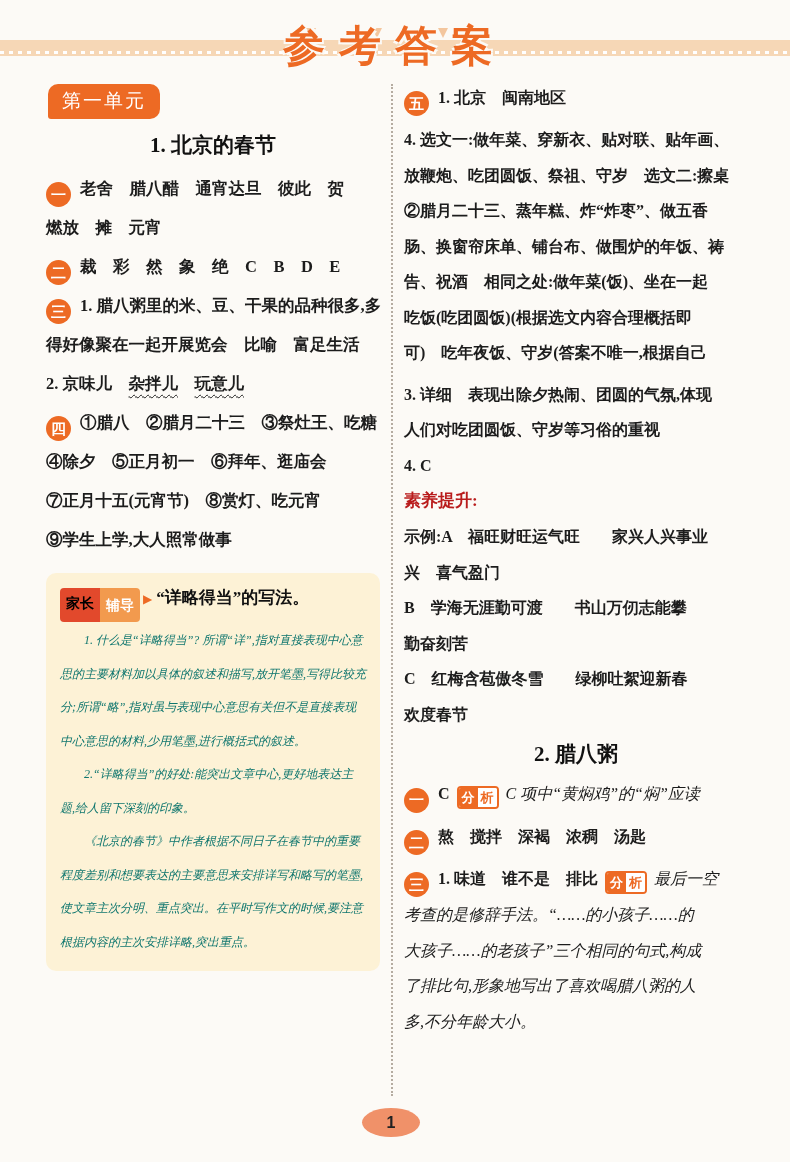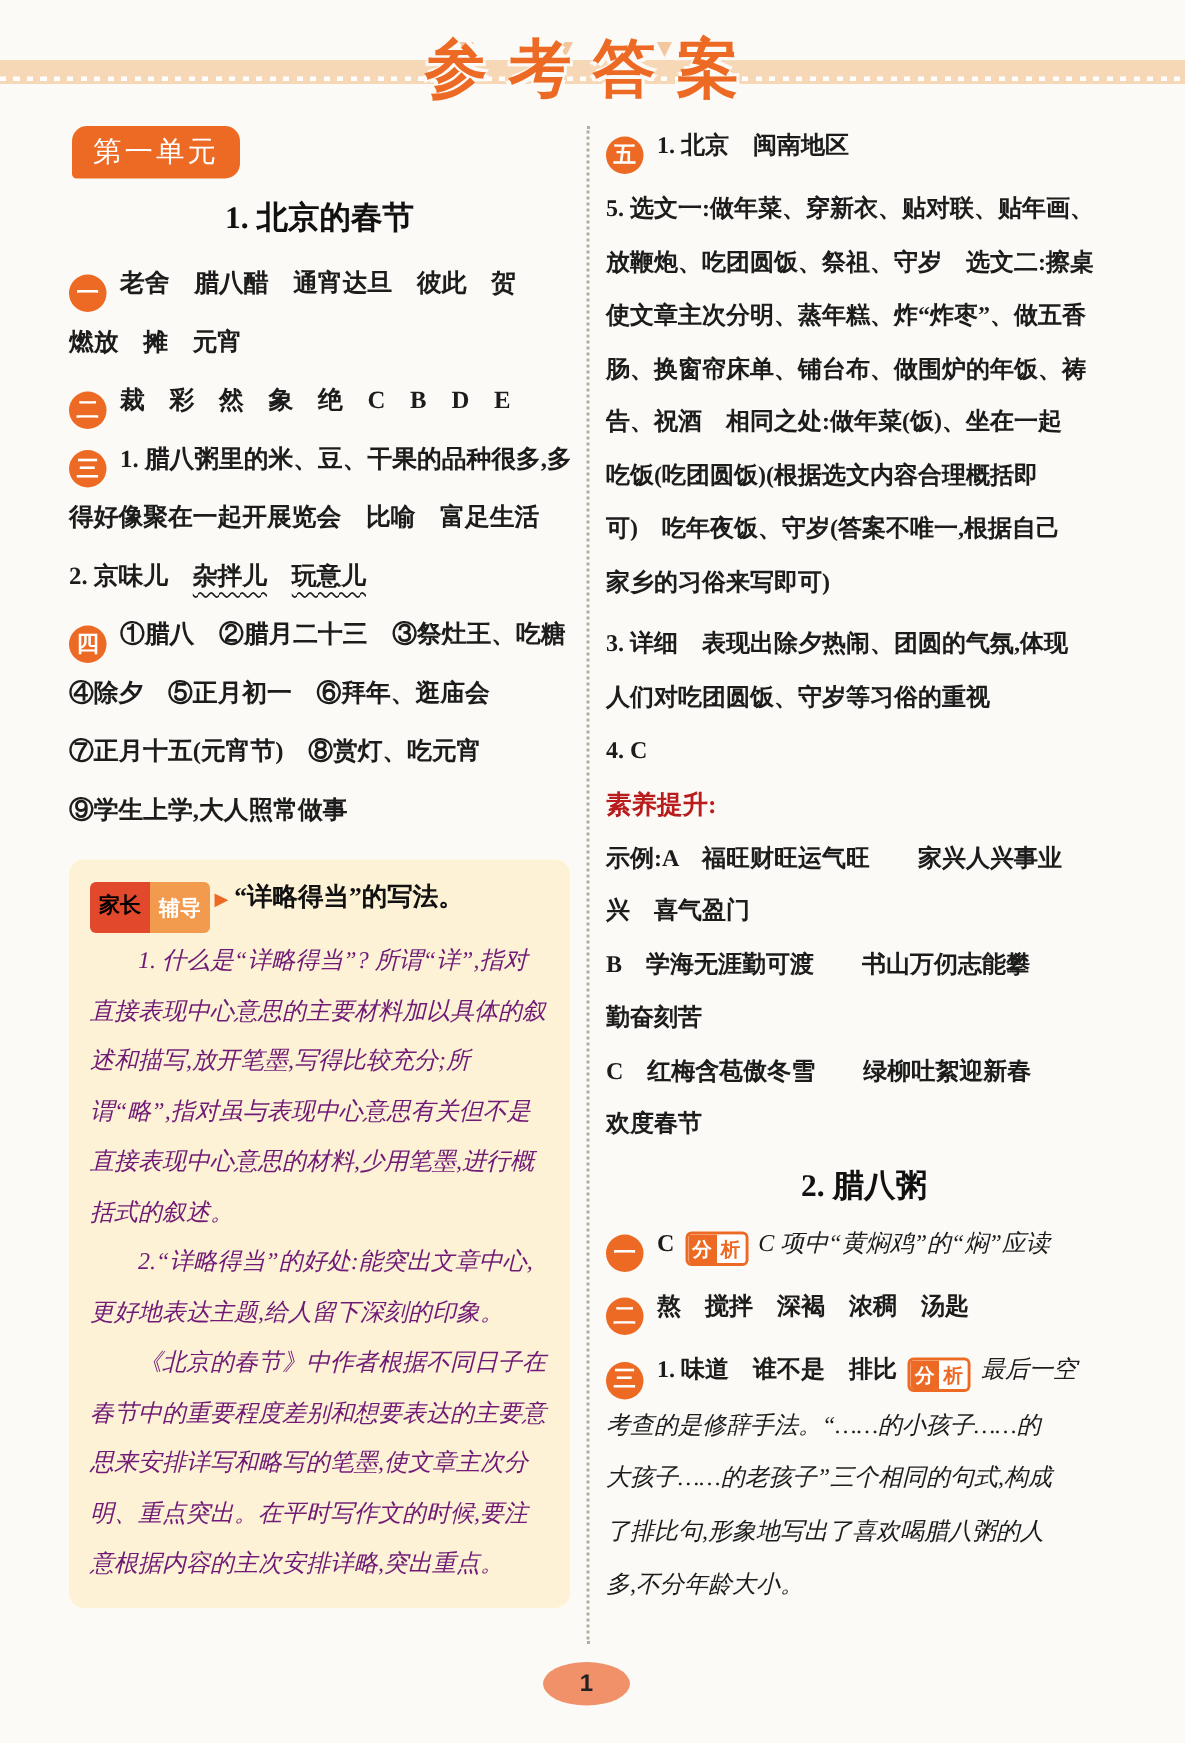--- a/index.html
+++ b/index.html
@@ -62,22 +62,22 @@
     padding:10px 14px 12px;width:306px;
   }
   .pb-header{line-height:30px;white-space:nowrap;margin-bottom:2px;}
   .pb-badge{display:inline-flex;vertical-align:-5px;
     font-family:"Liberation Sans","DejaVu Sans",sans-serif;font-size:14px;font-weight:bold;}
   .pb-left{background:var(--badge_red);color:#000000;padding:0 6px;border-radius:4px 0 0 4px;}
   .pb-right{background:var(--badge_orange_light);color:#fff;padding:2px 6px;border-radius:0 4px 4px 0;}
   .pb-arrow{color:var(--accent);font-size:12px;margin:0 4px 0 3px;}
   .pb-title{font-size:17px;font-weight:bold;color:#111;}
   .pb-para{
-    margin:0;font-size:16px;line-height:33.5px;text-indent:2em;
-    font-style:italic;font-weight:500;color:#701a75;word-break:break-all;
+    margin:0;font-size:12px;line-height:33.5px;text-indent:2em;
+    font-style:italic;font-weight:500;color:#0f766e;word-break:break-all;
   }
   
   .analysis-badge{
     display:inline-flex;border:2px solid var(--accent);border-radius:4px;
     overflow:hidden;font-family:"Liberation Sans","DejaVu Sans",sans-serif;
     font-size:13px;font-weight:bold;line-height:1;margin:0 7px;vertical-align:-3px;
   }
   .ab-left{background:var(--accent);color:#fff;padding:3px 3px;}
   .ab-right{background:#fff;color:var(--accent);padding:3px 3px;}
   .kai{font-style:italic;font-weight:500;}
@@ -146,28 +146,27 @@
       <p class="pb-para">2.“详略得当”的好处:能突出文章中心,更好地表达主题,给人留下深刻的印象。</p>
       <p class="pb-para">《北京的春节》中作者根据不同日子在春节中的重要程度差别和想要表达的主要意思来安排详写和略写的笔墨,使文章主次分明、重点突出。在平时写作文的时候,要注意根据内容的主次安排详略,突出重点。</p>
     </div>
 
   </div>
 
   <div class="col-right">
 
     <div>
       <div class="ans-line"><span class="num-badge">五</span><span>1. 北京　闽南地区</span></div>
-      <div class="ans-line mt6">5. 选文一:做年菜、穿新衣、贴对联、贴年画、</div>
+      <div class="ans-line mt6">4. 选文一:做年菜、穿新衣、贴对联、贴年画、</div>
       <div class="ans-line">放鞭炮、吃团圆饭、祭祖、守岁　选文二:擦桌</div>
-      <div class="ans-line">使文章主次分明、蒸年糕、炸“炸枣”、做五香</div>
+      <div class="ans-line">②腊月二十三、蒸年糕、炸“炸枣”、做五香</div>
       <div class="ans-line">肠、换窗帘床单、铺台布、做围炉的年饭、祷</div>
       <div class="ans-line">告、祝酒　相同之处:做年菜(饭)、坐在一起</div>
       <div class="ans-line">吃饭(吃团圆饭)(根据选文内容合理概括即</div>
       <div class="ans-line">可)　吃年夜饭、守岁(答案不唯一,根据自己</div>
-      <div class="ans-line">家乡的习俗来写即可)</div>
       <div class="ans-line mt6">3. 详细　表现出除夕热闹、团圆的气氛,体现</div>
       <div class="ans-line">人们对吃团圆饭、守岁等习俗的重视</div>
       <div class="ans-line">4. C</div>
     </div>
 
     <div>
       <div class="suyang-heading">素养提升:</div>
       <div class="ans-line">示例:A　福旺财旺运气旺　　家兴人兴事业</div>
       <div class="ans-line">兴　喜气盈门</div>
       <div class="ans-line">B　学海无涯勤可渡　　书山万仞志能攀</div>

